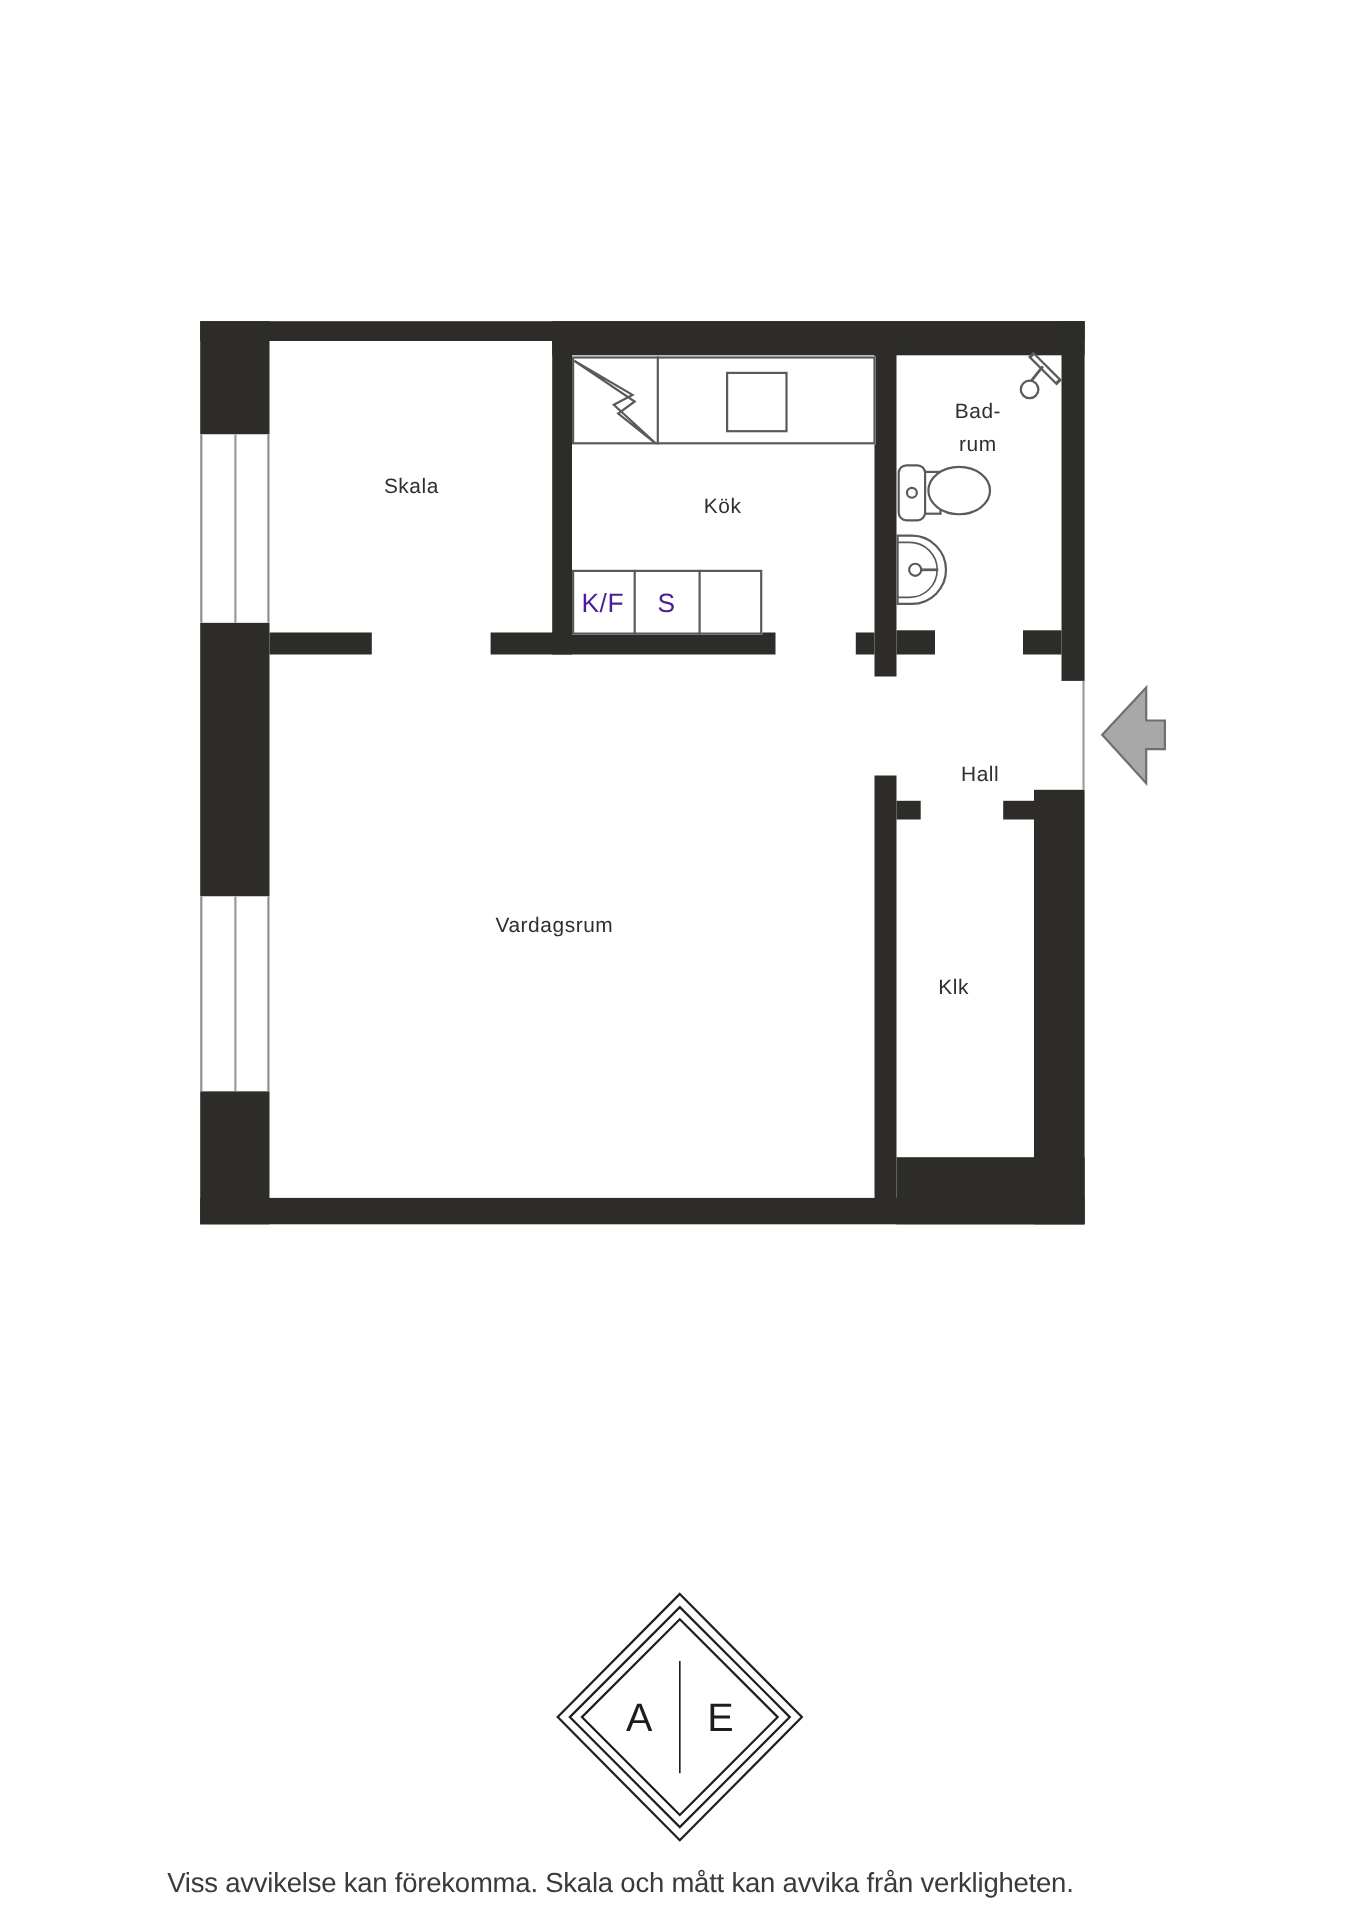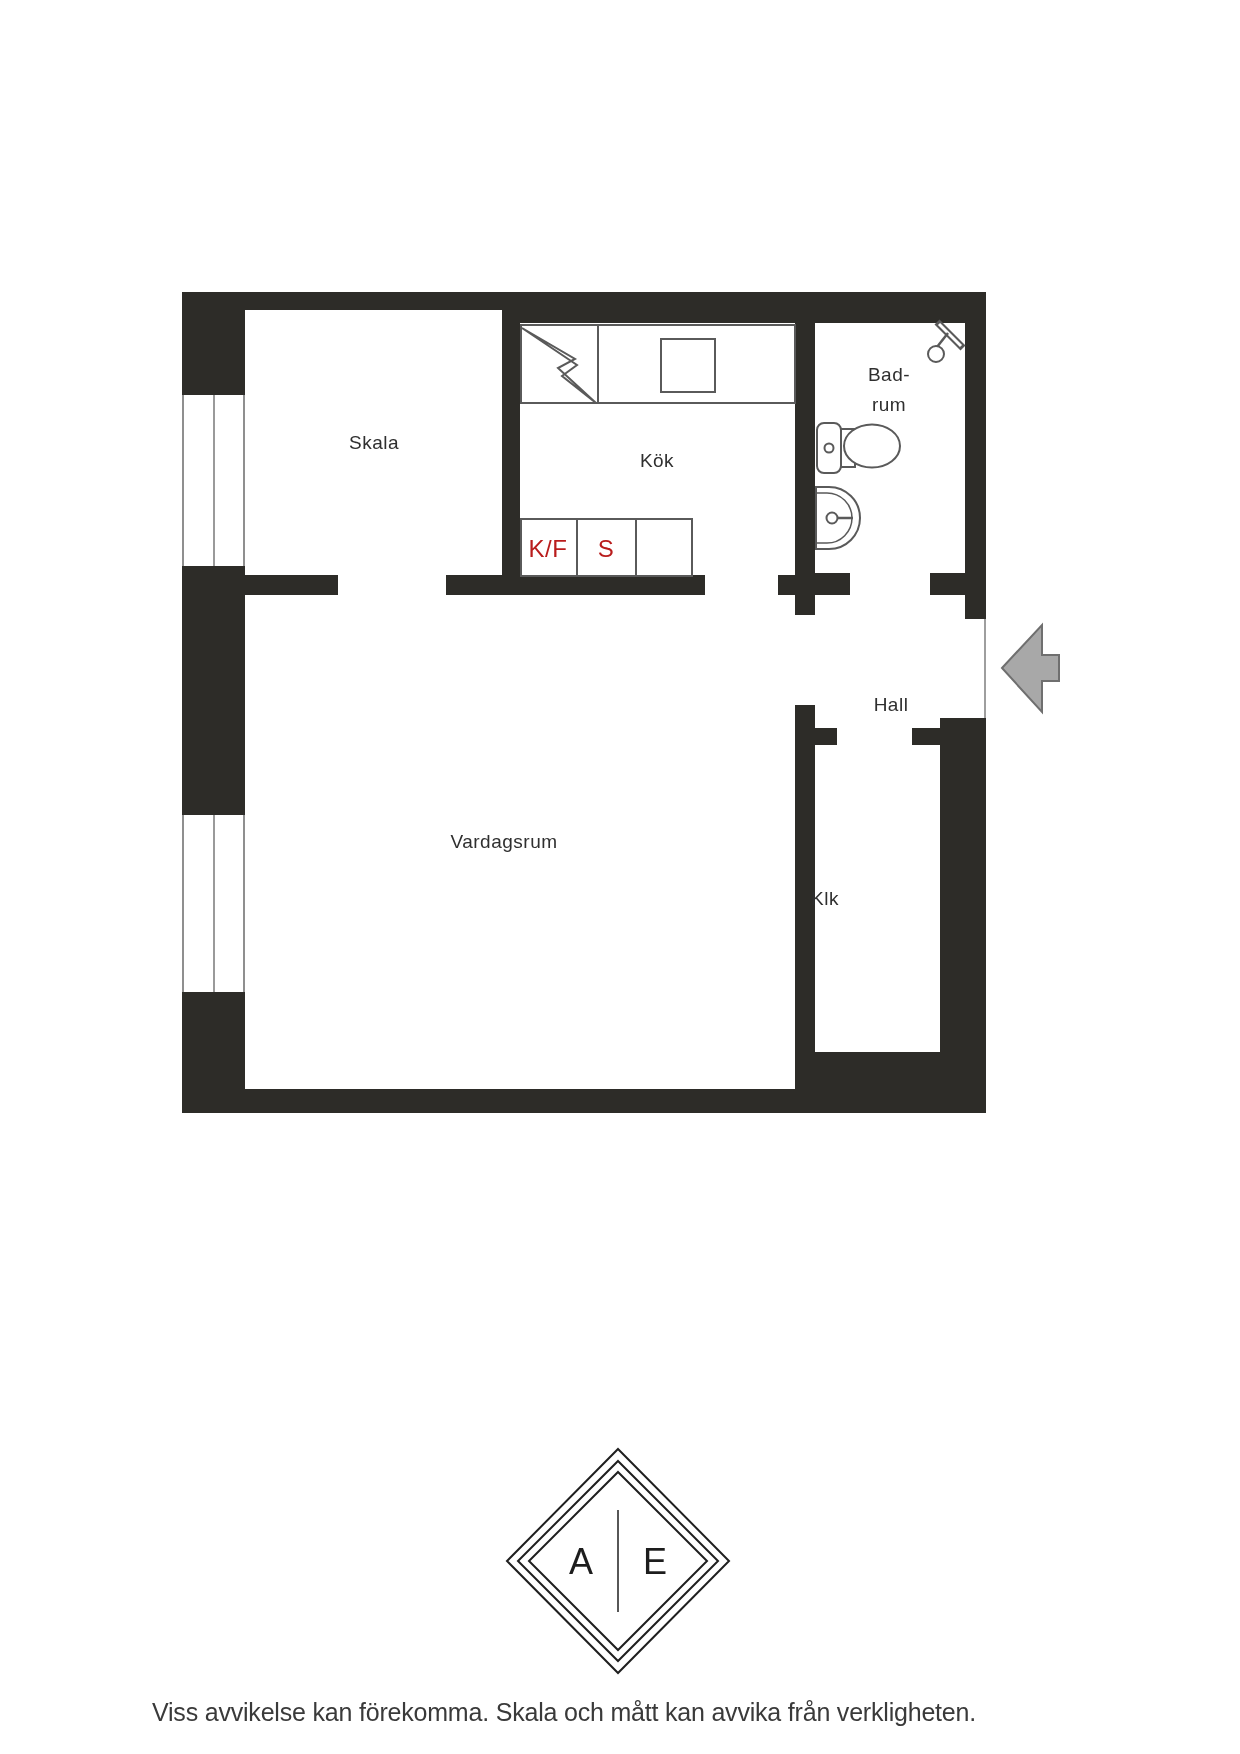--- a/index.html
+++ b/index.html
@@ -5,21 +5,21 @@
   html,body{margin:0;padding:0;background:#ffffff;}
   .page{position:relative;width:1240px;height:1754px;background:#ffffff;overflow:hidden;
         font-family:"Liberation Sans", sans-serif;}
   .wall{position:absolute;background:#2d2c28;}
   .window{position:absolute;background:#ffffff;border-left:2px solid #8f8f8f;border-right:2px solid #8f8f8f;}
   .window .mullion{position:absolute;left:50%;top:0;width:2px;height:100%;background:#9a9a9a;transform:translateX(-50%);}
   .counter{position:absolute;background:#ffffff;border:2px solid #5a5a5a;box-sizing:border-box;}
   .divline{position:absolute;background:#5a5a5a;}
   .room-label{position:absolute;transform:translateX(-50%);color:#2f2f2f;font-weight:300;
               font-size:19px;line-height:30px;letter-spacing:0.5px;white-space:nowrap;text-align:center;}
-  .small-label{position:absolute;transform:translate(-50%,-50%);color:#b91c1c;font-weight:300;
+  .small-label{position:absolute;transform:translate(-50%,-50%);color:#4c1d95;font-weight:300;
                font-size:24px;letter-spacing:0.5px;white-space:nowrap;}
   .threshold{position:absolute;background:#9e9e9e;}
   .logo-letter{position:absolute;transform:translate(-50%,-50%);color:#1d1d1d;font-size:36px;font-weight:400;}
   .disclaimer{position:absolute;left:0;top:1698px;width:1128px;text-align:center;color:#3a3a3a;
               font-size:25px;letter-spacing:-0.2px;}
   svg{position:absolute;overflow:visible;}
 </style>
 </head>
 <body>
 
@@ -92,21 +92,21 @@
   </svg>
 
   <div class="room-label" style="left:374px;top:428px;">Skala</div>
   <div class="room-label" style="left:657px;top:446px;">Kök</div>
   <div class="room-label" style="left:889px;top:360px;">
     <div>Bad-</div>
     <div>rum</div>
   </div>
   <div class="room-label" style="left:891px;top:642px;margin-top:48px;">Hall</div>
   <div class="room-label" style="left:504px;top:827px;">Vardagsrum</div>
-  <div class="room-label" style="left:825px;top:884px;">Klk</div>
+  <div class="room-label" style="left:867px;top:884px;">Klk</div>
 
   <div class="small-label" style="left:548px;top:549px;">K/F</div>
   <div class="small-label" style="left:606px;top:549px;">S</div>
 
   <svg style="left:505px;top:1447px;" width="226" height="228" viewBox="0 0 226 228">
     <polygon points="113,2 224,114 113,226 2,114" fill="none" stroke="#1f1f1f" stroke-width="2"></polygon>
     <polygon points="113,14 213,114 113,214 13,114" fill="none" stroke="#1f1f1f" stroke-width="2"></polygon>
     <polygon points="113,25 202,114 113,203 24,114" fill="none" stroke="#1f1f1f" stroke-width="2"></polygon>
     <line x1="113" y1="63" x2="113" y2="165" stroke="#1f1f1f" stroke-width="1.5"></line>
   </svg>

